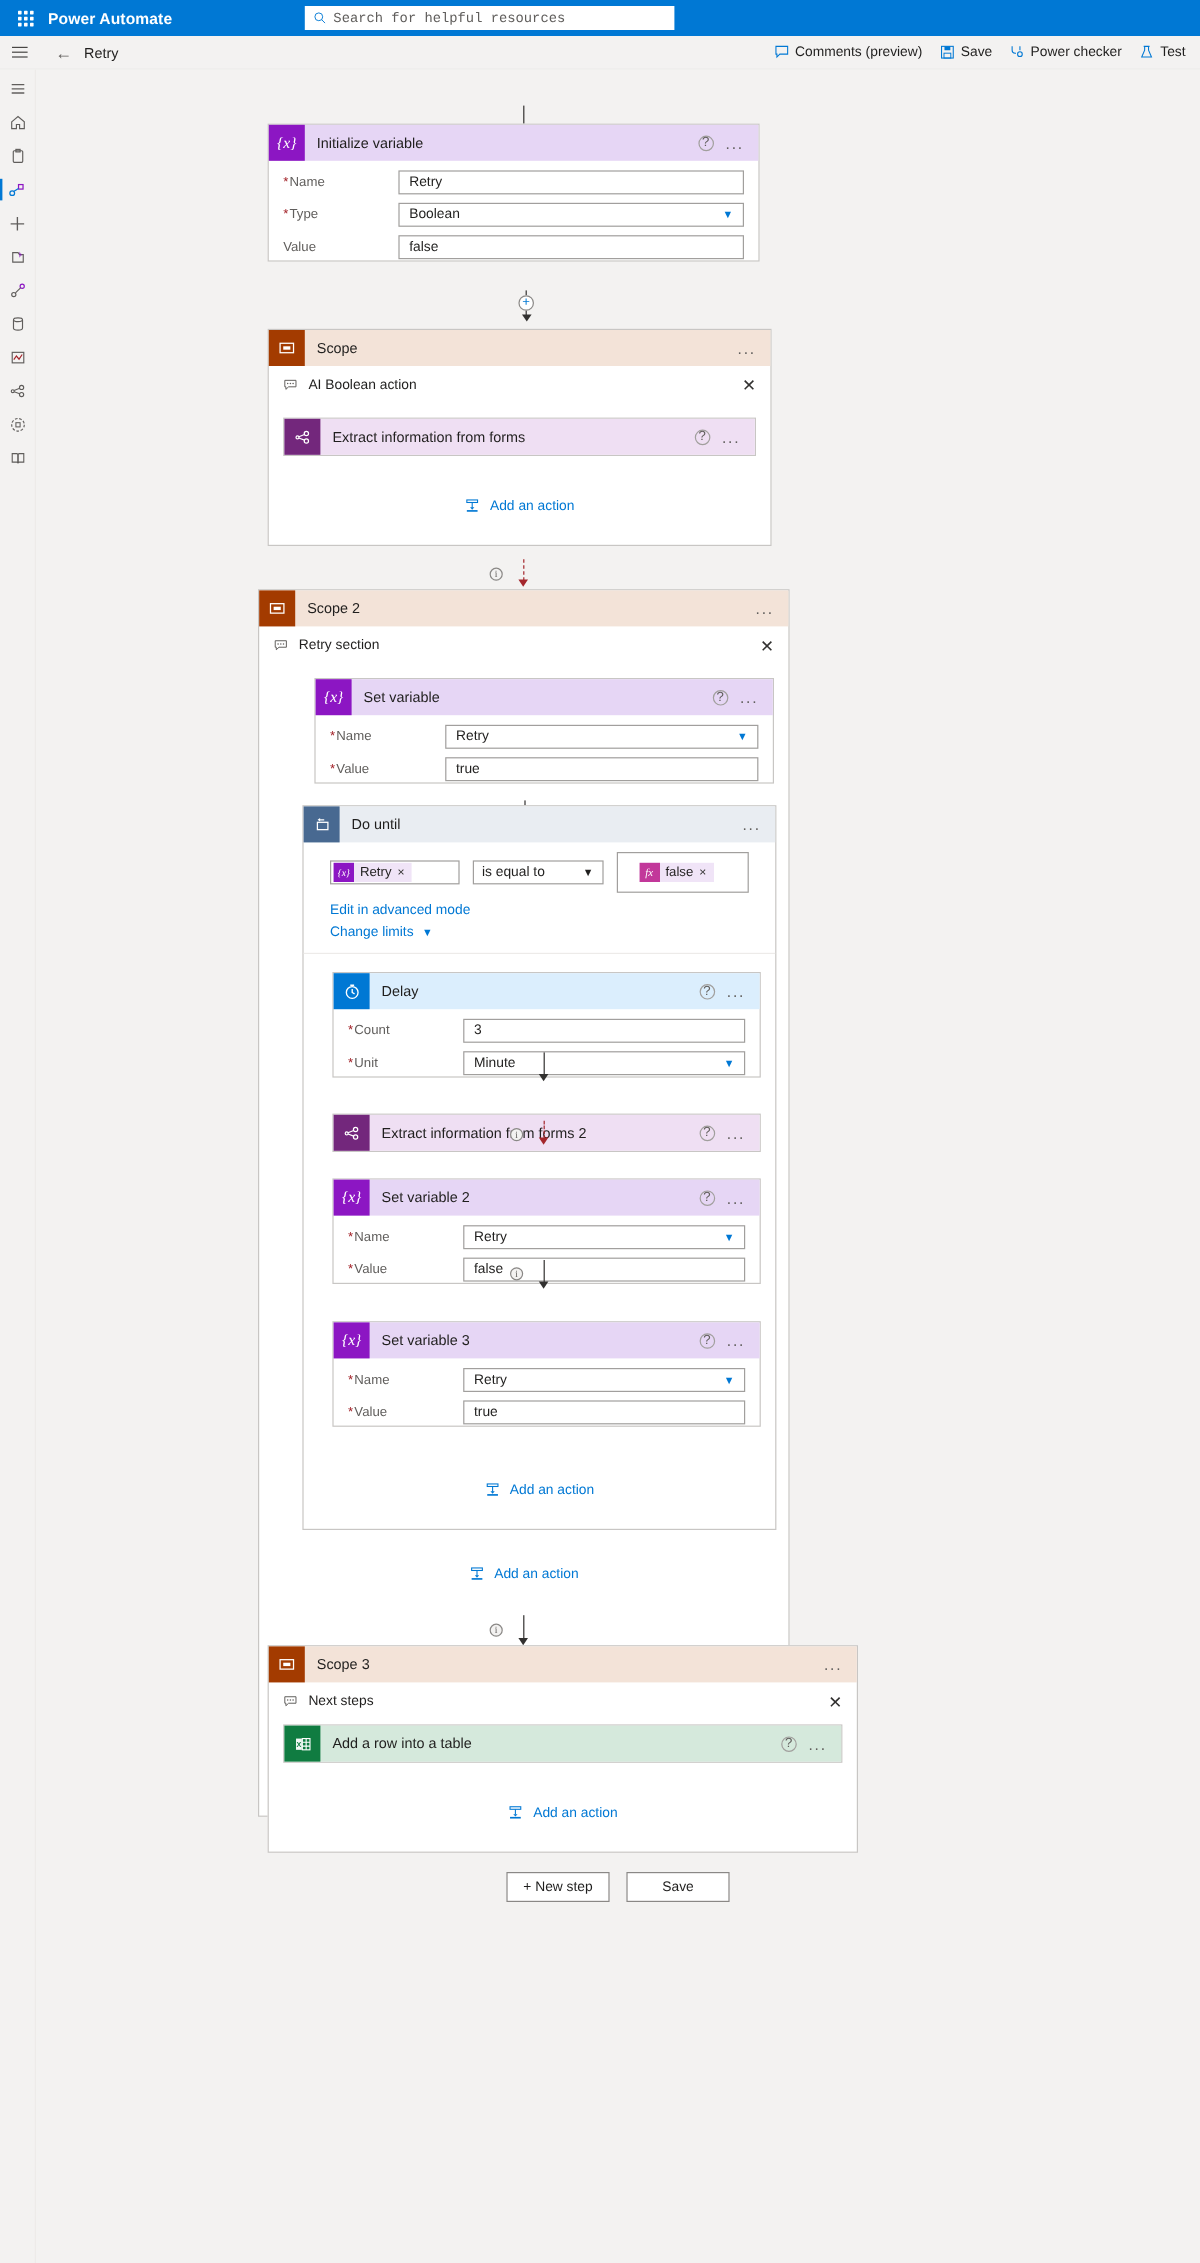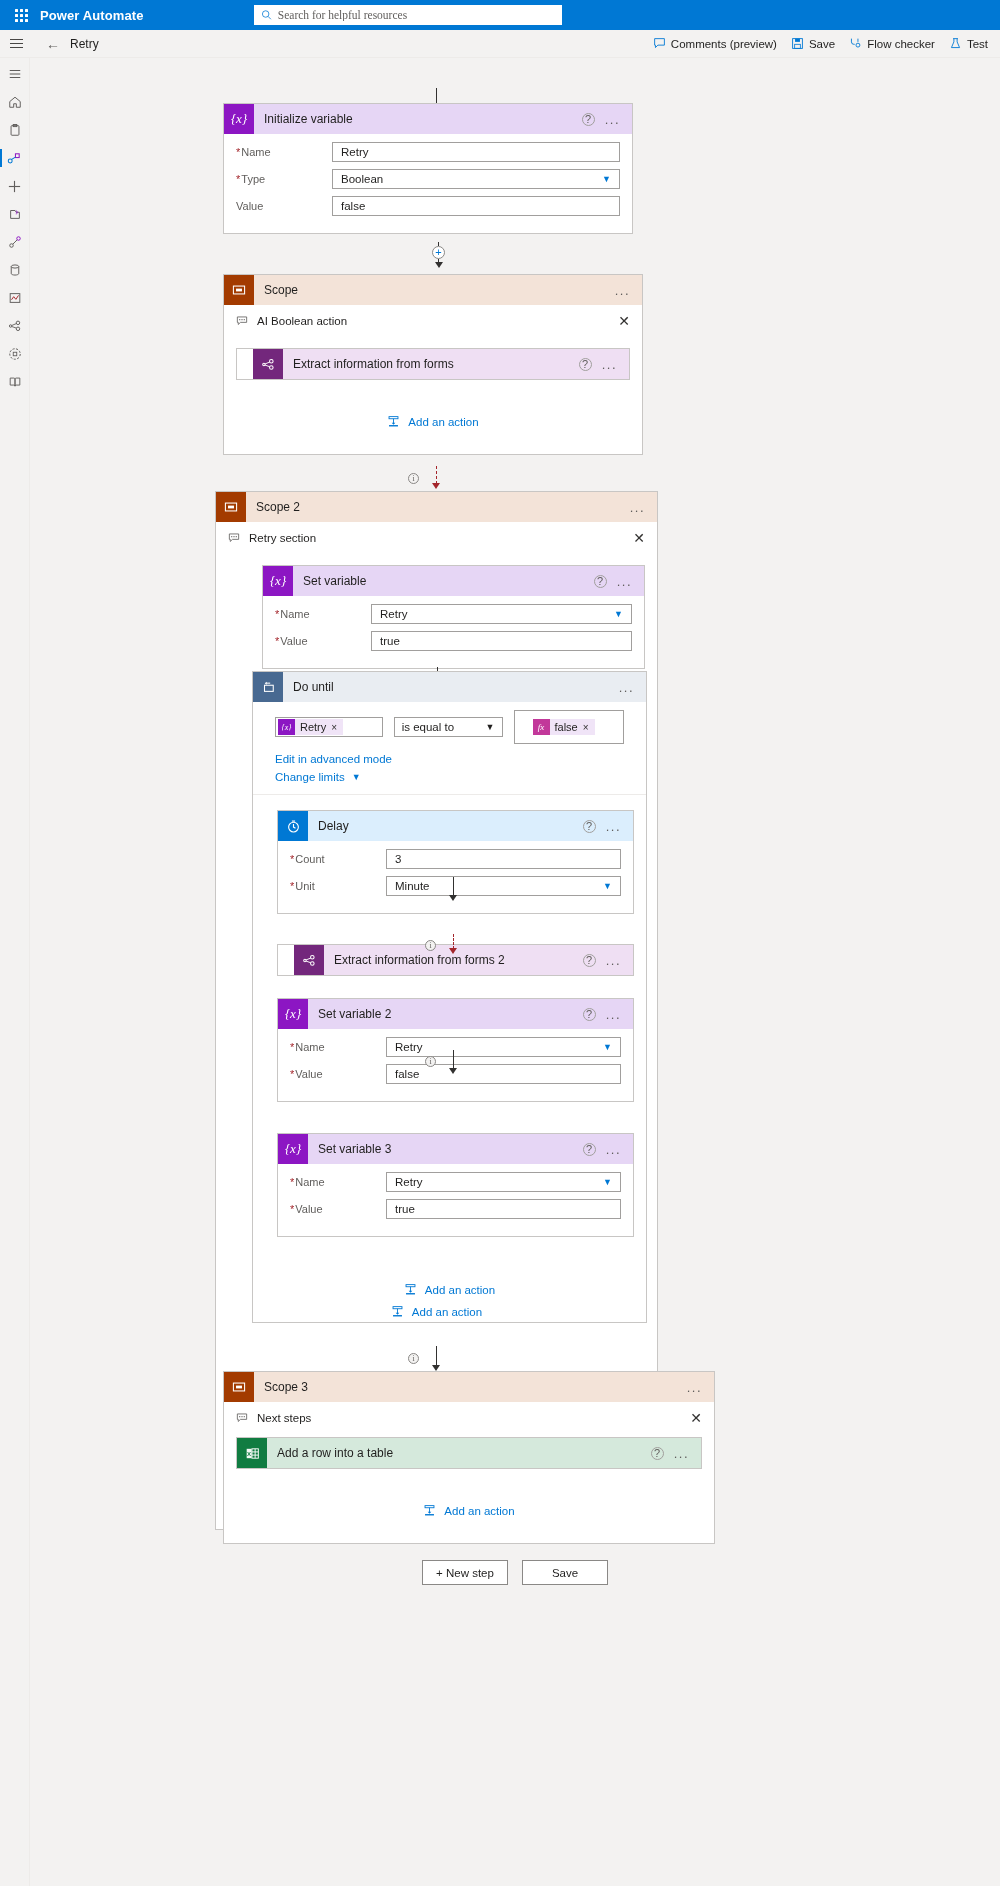--- a/index.html
+++ b/index.html
@@ -20,21 +20,21 @@
   .waffle { width:26px; display:flex; align-items:center; justify-content:center; cursor:pointer; }
   .waffle .grid { display:grid; grid-template-columns:repeat(3,3px); grid-template-rows:repeat(3,3px); gap:2px; }
   .waffle .grid i { display:block; width:3px; height:3px; background:#fff; border-radius:.5px; }
   .brand { font-size:13px; font-weight:bold; margin-left:6px; letter-spacing:.1px; }
   .suite-search {
     width:308px; height:20px; background:#fff; margin-left:110px;
     display:flex; align-items:center; padding:0 7px; gap:6px;
   }
   .suite-search input {
     border:0; outline:0; font-size:11.5px; width:100%;
-    font-family:Liberation Serif, serif; color:#323130; background:transparent;
+    font-family:Liberation Mono, monospace; color:#323130; background:transparent;
   }
   .suite-search input::placeholder { color:#605e5c; }
 
   
   .cmdbar {
     height:28px; background:#f3f2f1; display:flex; align-items:center;
     border-bottom:1px solid #edebe9;
   }
   .hamburger { width:32px; height:28px; display:flex; align-items:center; justify-content:center; cursor:pointer; }
   .hamburger span { display:block; width:13px; height:1.5px; background:#484644; box-shadow:0 4px 0 #484644, 0 -4px 0 #484644; }
@@ -82,38 +82,38 @@
   
   .card { background:#fff; border:1px solid #c8c6c4; }
   .card-hd { display:flex; align-items:center; height:30px; }
   .card-icon { width:30px;height:30px;flex:0 0 30px;display:flex;align-items:center;justify-content:center; }
   .card-title { font-size:12px; padding-left:10px; color:#201f1e; flex:1; }
   .hd-actions { display:flex; align-items:center; gap:10px; padding-right:12px; color:#605e5c; }
   .help-q { font-size:11px; border:1px solid #a19f9d; border-radius:50%; width:13px;height:13px;
             display:flex;align-items:center;justify-content:center; line-height:1; cursor:pointer; color:#605e5c;}
   .ellip { letter-spacing:1.5px; font-size:13px; cursor:pointer; color:#605e5c; line-height:1; }
 
-  .card-body { padding:7px 12px 16px 12px; }
+  .card-body { padding:7px 12px 0 12px; }
   .frow { display:flex; align-items:center; min-height:22px; margin-bottom:5px; }
   .flabel { width:96px; font-size:11px; color:#605e5c; flex:0 0 96px; }
   .flabel .req { color:#a4262c; margin-right:1px; }
   .fctl {
     flex:1; height:20px; border:1px solid #a19f9d; background:#fff;
     display:flex; align-items:center; padding:0 8px; font-size:11.5px; color:#201f1e;
   }
   .fctl.sel { justify-content:space-between; cursor:pointer; }
   .chev { color:#0078d4; font-size:9px; }
   .chev.dk { color:#201f1e; }
 
   
   .hd-variable { background:#e6d6f5; }
   .ic-variable { background:#8c16c3; color:#fff; font-family:"Liberation Serif",serif; font-style:italic; font-size:13px; }
   .hd-scope { background:#f3e3d8; }
   .ic-scope { background:#a33b00; color:#fff; }
-  .hd-ai { background:#efdff3;margin-left:16px; }
+  .hd-ai { background:#efdff3; }
   .ic-ai { background:#73277c; color:#fff; }
   .hd-dountil { background:#e9edf2; }
   .ic-dountil { background:#486991; color:#fff; }
   .hd-delay { background:#dbeefd; }
   .ic-delay { background:#0078d4; color:#fff; }
   .hd-excel { background:#d5e9dc; }
   .ic-excel { background:#107c41; color:#fff; }
 
   
   .scope-wrap { border:1px solid #c8c6c4; background:#fff; }
@@ -194,21 +194,21 @@
         <rect x="4.5" y="9" width="7" height="5" fill="none" stroke="#0078d4" stroke-width="1"></rect>
       </svg>
       <span>Save</span>
     </div>
     <div class="cmd-btn">
       <svg width="13" height="13" viewBox="0 0 16 16">
         <path d="M3 2v4a3 3 0 0 0 3 3h1" fill="none" stroke="#0078d4" stroke-width="1.1"></path>
         <path d="M11 2v4" fill="none" stroke="#0078d4" stroke-width="1.1"></path>
         <circle cx="11" cy="10" r="2.4" fill="none" stroke="#0078d4" stroke-width="1.1"></circle>
       </svg>
-      <span>Flow checker</span>
+      <span>Power checker</span>
     </div>
     <div class="cmd-btn">
       <svg width="13" height="13" viewBox="0 0 16 16">
         <path d="M6 2v4L3 13h10L10 6V2" fill="none" stroke="#0078d4" stroke-width="1.1"></path>
         <line x1="5" y1="2" x2="11" y2="2" stroke="#0078d4" stroke-width="1.1"></line>
       </svg>
       <span>Test</span>
     </div>
   </div>
 </div>

